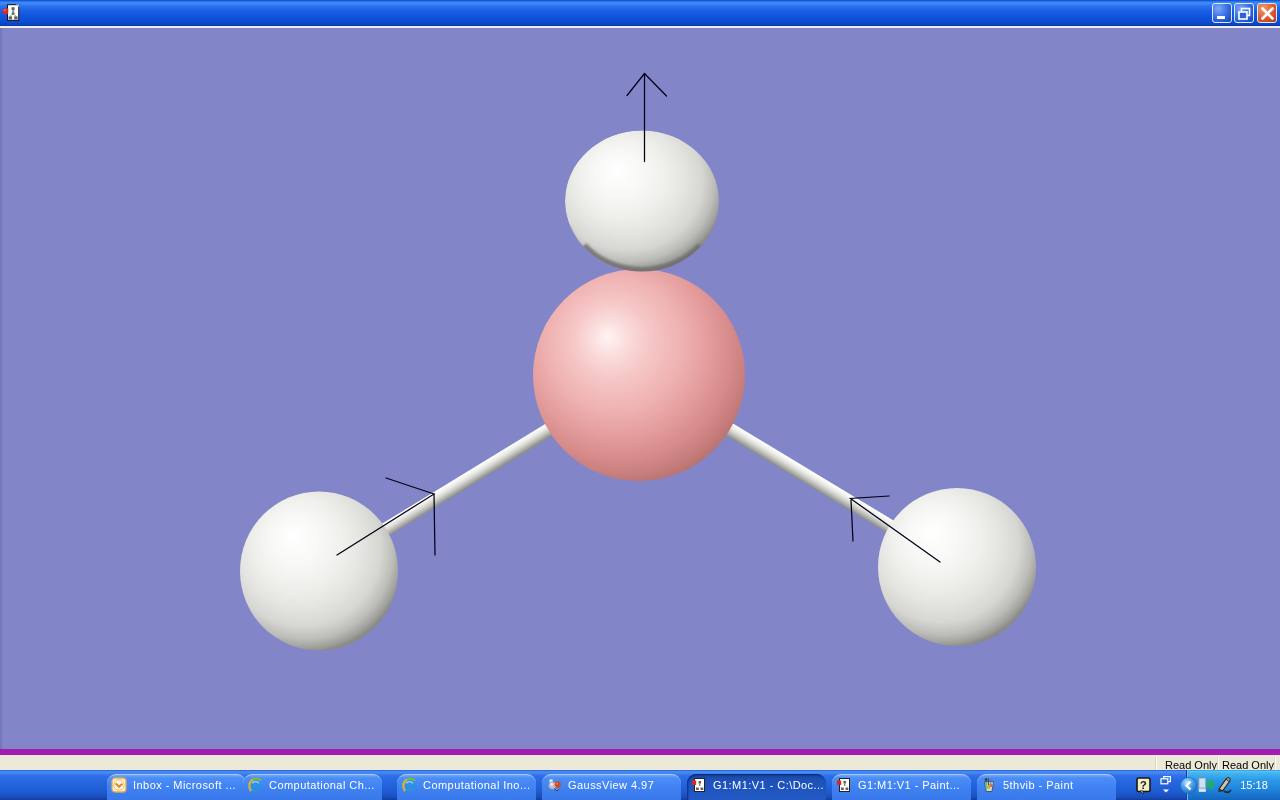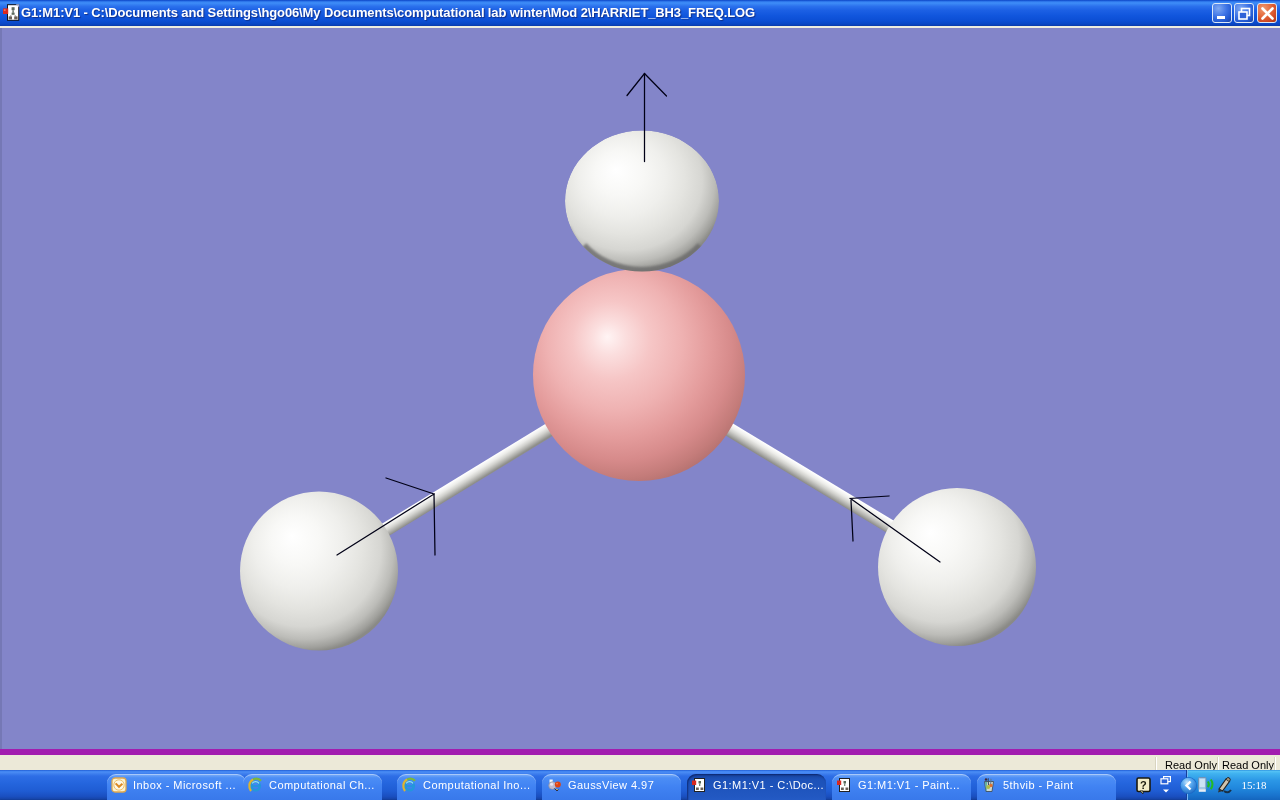--- a/index.html
+++ b/index.html
@@ -39,21 +39,21 @@
   background:linear-gradient(180deg,#7fb0f8 0%,#4c8ef6 10%,#4082f2 35%,#3878ea 70%,#306ada 92%,#285ec8 100%);
   box-shadow:inset 0 1px 0 rgba(255,255,255,.35); color:#fff; font-size:11px; }
 .taskbtn.active { background:linear-gradient(180deg,#17449e 0%,#1c51b8 15%,#2258c2 60%,#2b63cf 100%);
   box-shadow:inset 1px 1px 2px rgba(0,10,60,.55); }
 .tbicon { position:absolute; left:4px; top:3px; width:16px; height:16px; }
 .tbtext { position:absolute; left:26px; top:5px; white-space:nowrap; overflow:hidden; }
 #tray { position:absolute; left:1188px; top:770px; width:92px; height:30px;
   background:linear-gradient(180deg,#2a8ede 0%,#55c2f5 4%,#40b2f0 12%,#2b97e6 35%,#2188dd 60%,#1973cd 85%,#1465bd 100%); }
 #traydiv1 { position:absolute; left:1186px; top:770px; width:1px; height:30px; background:#15409a; }
 #traydiv2 { position:absolute; left:1187px; top:770px; width:1px; height:30px; background:#76b7f3; }
-#clock { position:absolute; left:1236px; top:779px; width:36px; text-align:center; color:#fff; font-size:11px;font-family:Liberation Serif, serif; }
+#clock { position:absolute; left:1236px; top:779px; width:36px; text-align:center; color:#fff; font-size:11px; }
 </style>
 </head>
 <body>
 <div id="screen">
 
   <div id="viewport">
     <svg width="1280" height="721" viewBox="0 28 1280 721">
       <defs>
         <linearGradient id="bondL" gradientUnits="userSpaceOnUse" x1="474.6" y1="467.5" x2="481.4" y2="478.5">
           <stop offset="0" stop-color="#ffffff"></stop>
@@ -133,21 +133,20 @@
       <path d="M13.8 1.2 L17.2 1.2 L17.2 4.6 Z" fill="#aab2da"></path>
       <rect x="9.6" y="4.2" width="3" height="3" fill="#5c695e"></rect>
       <rect x="10.4" y="7.2" width="1.4" height="2.6" fill="#5c695e"></rect>
       <rect x="9.6" y="9.6" width="3" height="2.2" fill="#5c695e"></rect>
       <path d="M9 12.2 L8.2 13.6 M13 12.2 L13.8 13.6" stroke="#555" stroke-width="0.8"></path>
       <rect x="6.6" y="13.4" width="3.4" height="3" fill="#6a6058"></rect>
       <rect x="12.2" y="13.4" width="3.4" height="3" fill="#6a6058"></rect>
       <rect x="1" y="5.4" width="5.2" height="5.6" fill="#d82820"></rect>
       <rect x="1.8" y="6.2" width="1.8" height="1.8" fill="#ee7058"></rect>
     </svg>
-    <div id="titletext">G1:M1:V1 - C:\Documents and Settings\hgo06\My Documents\computational lab winter\Mod 2\HARRIET_BH3_FREQ.LOG</div>
     <div class="winbtn" id="btnmin">
       <svg width="19" height="19" viewBox="0 0 19 19">
           <rect x="4" y="12" width="8" height="3" fill="#fff"></rect>
         </svg>
     </div>
     <div class="winbtn" id="btnmax">
       <svg width="19" height="19" viewBox="0 0 19 19">
         <rect x="6.5" y="4.5" width="8" height="7" fill="none" stroke="#fff" stroke-width="1.6"></rect>
         <rect x="4" y="8" width="8" height="7" fill="#2e62d8" stroke="#fff" stroke-width="1.6"></rect>
       </svg>

